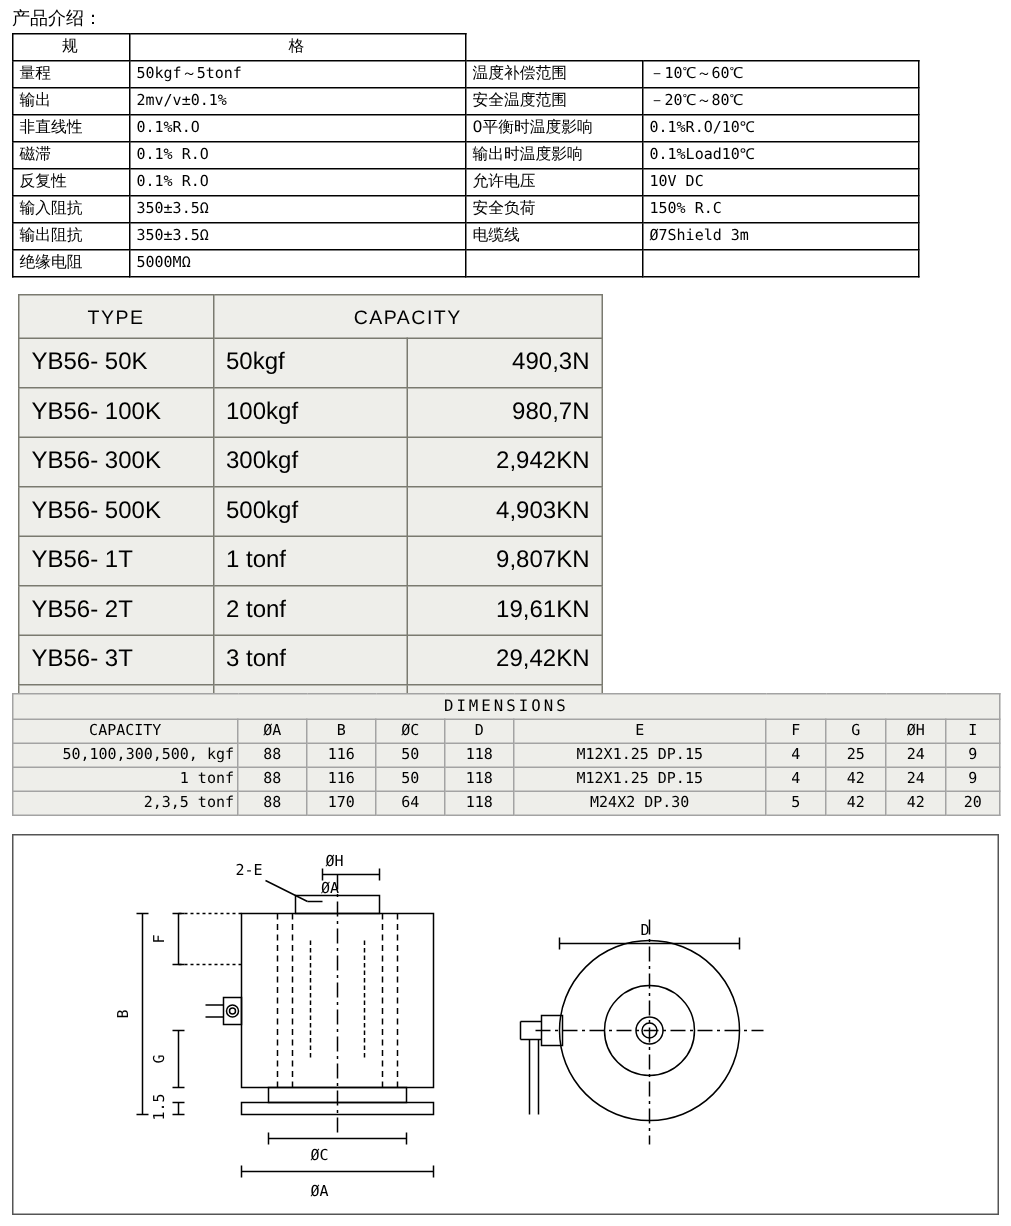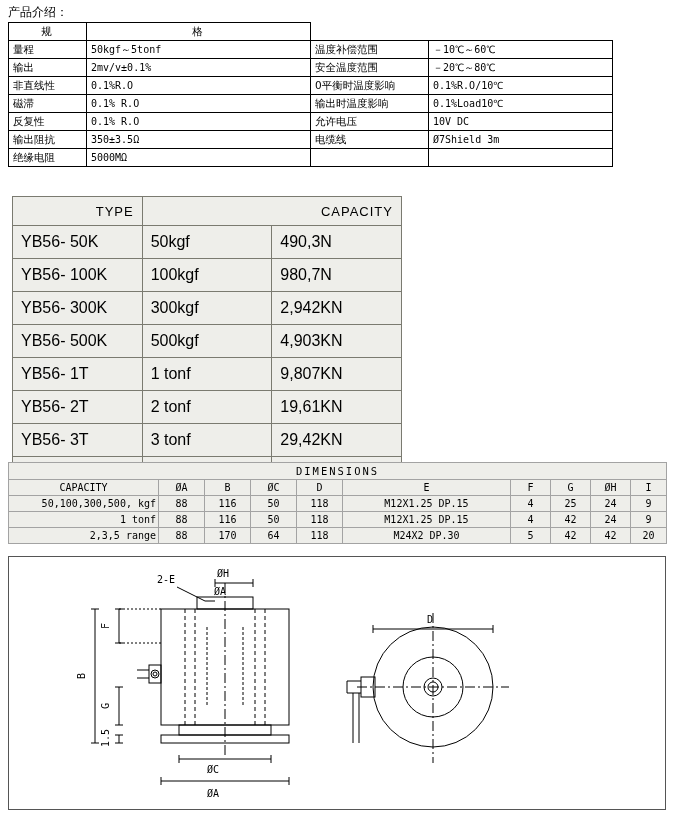--- a/index.html
+++ b/index.html
@@ -74,35 +74,35 @@
   }
   table.capacity th, table.capacity td {
     border: 1px solid #7a7a70;
     height: 32px;
     font-weight: normal;
     font-size: 16px;
     font-family: "Liberation Sans", sans-serif;
     padding: 0 8px;
   }
   table.capacity th {
-    text-align: right;
+    text-align: center;
     font-size: 13px;
     letter-spacing: 1px;
     height: 28px;
     margin-left: 28px;
   }
   table.capacity td.type {
     text-align: left;
     width: 170px;
   }
   table.capacity td.cap {
     width: 106px;
   }
   table.capacity td.newton {
-    text-align: left;
+    text-align: right;
   }
   table.capacity td.footer {
     text-align: left;
     height: 24px;
     font-size: 11.5px;
     padding-left: 6px;
   }
 
   
   table.dims {
@@ -191,20 +191,26 @@
         <td>磁滞</td>
         <td class="mono">0.1% R.O</td>
         <td>输出时温度影响</td>
         <td class="mono">0.1%Load10℃</td>
       </tr>
       <tr>
         <td>反复性</td>
         <td class="mono">0.1% R.O</td>
         <td>允许电压</td>
         <td class="mono">10V DC</td>
+      </tr>
+      <tr>
+        <td>输入阻抗</td>
+        <td class="mono">350±3.5Ω</td>
+        <td>安全负荷</td>
+        <td class="mono">150% R.C</td>
       </tr>
       <tr>
         <td>输出阻抗</td>
         <td class="mono">350±3.5Ω</td>
         <td>电缆线</td>
         <td class="mono">Ø7Shield 3m</td>
       </tr>
       <tr>
         <td>绝缘电阻</td>
         <td class="mono">5000MΩ</td>
@@ -313,21 +319,21 @@
         <td>116</td>
         <td>50</td>
         <td>118</td>
         <td>M12X1.25 DP.15</td>
         <td>4</td>
         <td>42</td>
         <td>24</td>
         <td>9</td>
       </tr>
       <tr>
-        <td class="capname">2,3,5 range</td>
+        <td class="capname">2,3,5 tonf</td>
         <td>88</td>
         <td>170</td>
         <td>64</td>
         <td>118</td>
         <td>M24X2 DP.30</td>
         <td>5</td>
         <td>42</td>
         <td>42</td>
         <td>20</td>
       </tr>

